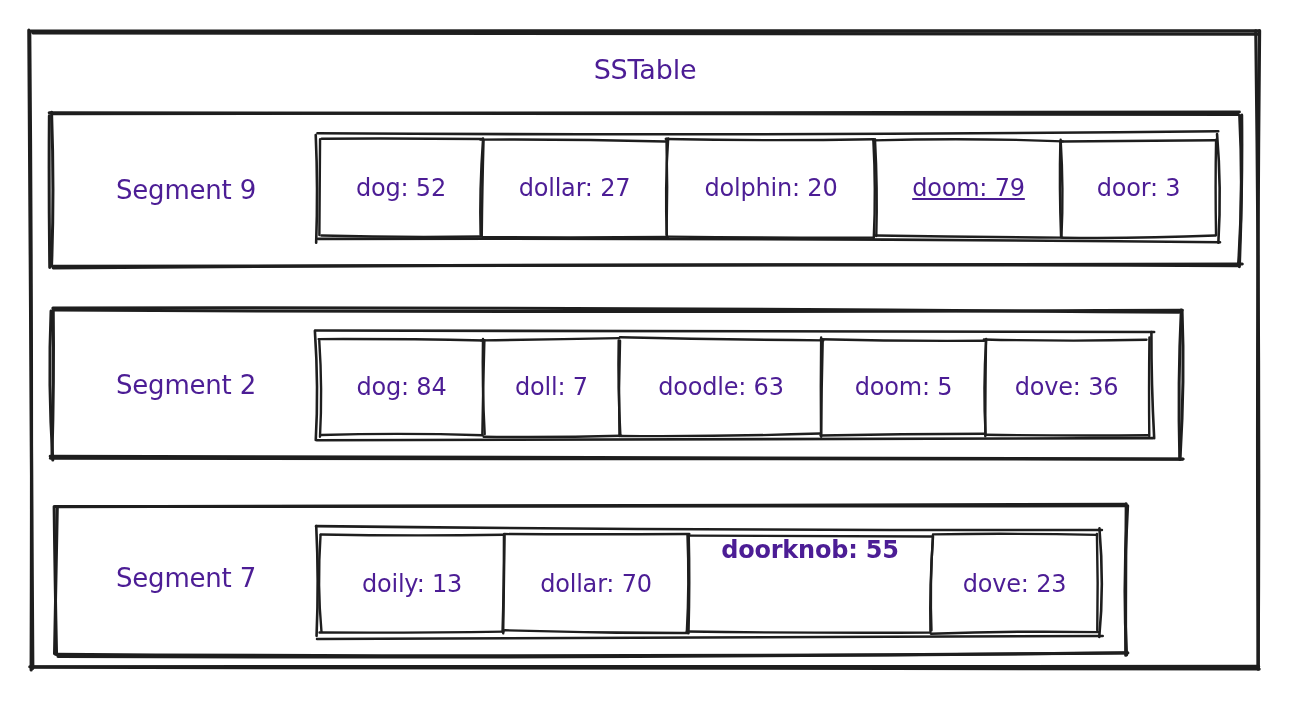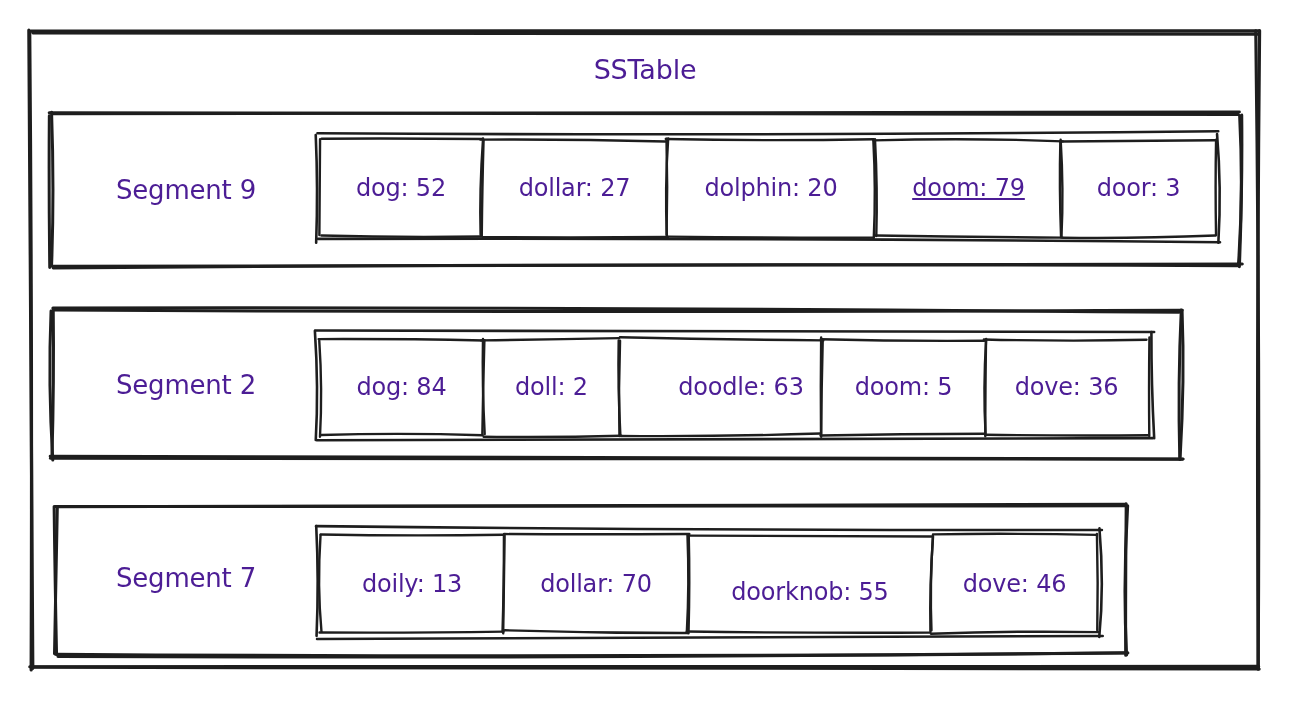--- a/index.html
+++ b/index.html
@@ -198,23 +198,23 @@
   <div id="labels">
       <div class="lbl title-lbl" style="left: 645px; top: 70px;">SSTable</div>
       <div class="lbl seg-lbl" style="left: 186px; top: 190px;">Segment 9</div>
       <div class="lbl cell-lbl" style="left: 401px; top: 188px; max-width: 154px;">dog: 52</div>
       <div class="lbl cell-lbl" style="left: 574.5px; top: 188px; max-width: 177px;">dollar: 27</div>
       <div class="lbl cell-lbl" style="left: 771px; top: 188px; max-width: 200px;">dolphin: 20</div>
       <div class="lbl cell-lbl" style="left: 968.5px; top: 188px; max-width: 179px; text-decoration: underline;">doom: 79</div>
       <div class="lbl cell-lbl" style="left: 1138.5px; top: 188px; max-width: 145px;">door: 3</div>
       <div class="lbl seg-lbl" style="left: 186px; top: 385px;">Segment 2</div>
       <div class="lbl cell-lbl" style="left: 401.5px; top: 387px; max-width: 155px;">dog: 84</div>
-      <div class="lbl cell-lbl" style="left: 551.5px; top: 387px; max-width: 129px;">doll: 2</div>
-      <div class="lbl cell-lbl" style="left: 721px; top: 387px; max-width: 194px; margin-left: 20px;">doodle: 63</div>
+      <div class="lbl cell-lbl" style="left: 551.5px; top: 387px; max-width: 129px;">doll: 7</div>
+      <div class="lbl cell-lbl" style="left: 721px; top: 387px; max-width: 194px;">doodle: 63</div>
       <div class="lbl cell-lbl" style="left: 903.5px; top: 387px; max-width: 155px;">doom: 5</div>
       <div class="lbl cell-lbl" style="left: 1066.5px; top: 387px; max-width: 155px;">dove: 36</div>
       <div class="lbl seg-lbl" style="left: 186px; top: 578px;">Segment 7</div>
       <div class="lbl cell-lbl" style="left: 412px; top: 583.5px; max-width: 176px;">doily: 13</div>
       <div class="lbl cell-lbl" style="left: 596px; top: 583.5px; max-width: 176px;">dollar: 70</div>
-      <div class="lbl cell-lbl" style="left: 810px; top: 592px; max-width: 236px;">doorknob: 55</div>
-      <div class="lbl cell-lbl" style="left: 1014.5px; top: 583.5px; max-width: 157px;">dove: 46</div>
+      <div class="lbl cell-lbl" style="left: 810px; top: 550px; max-width: 236px; font-weight: bold;">doorknob: 55</div>
+      <div class="lbl cell-lbl" style="left: 1014.5px; top: 583.5px; max-width: 157px;">dove: 23</div>
     </div>
 </div>
 
 </body></html>

